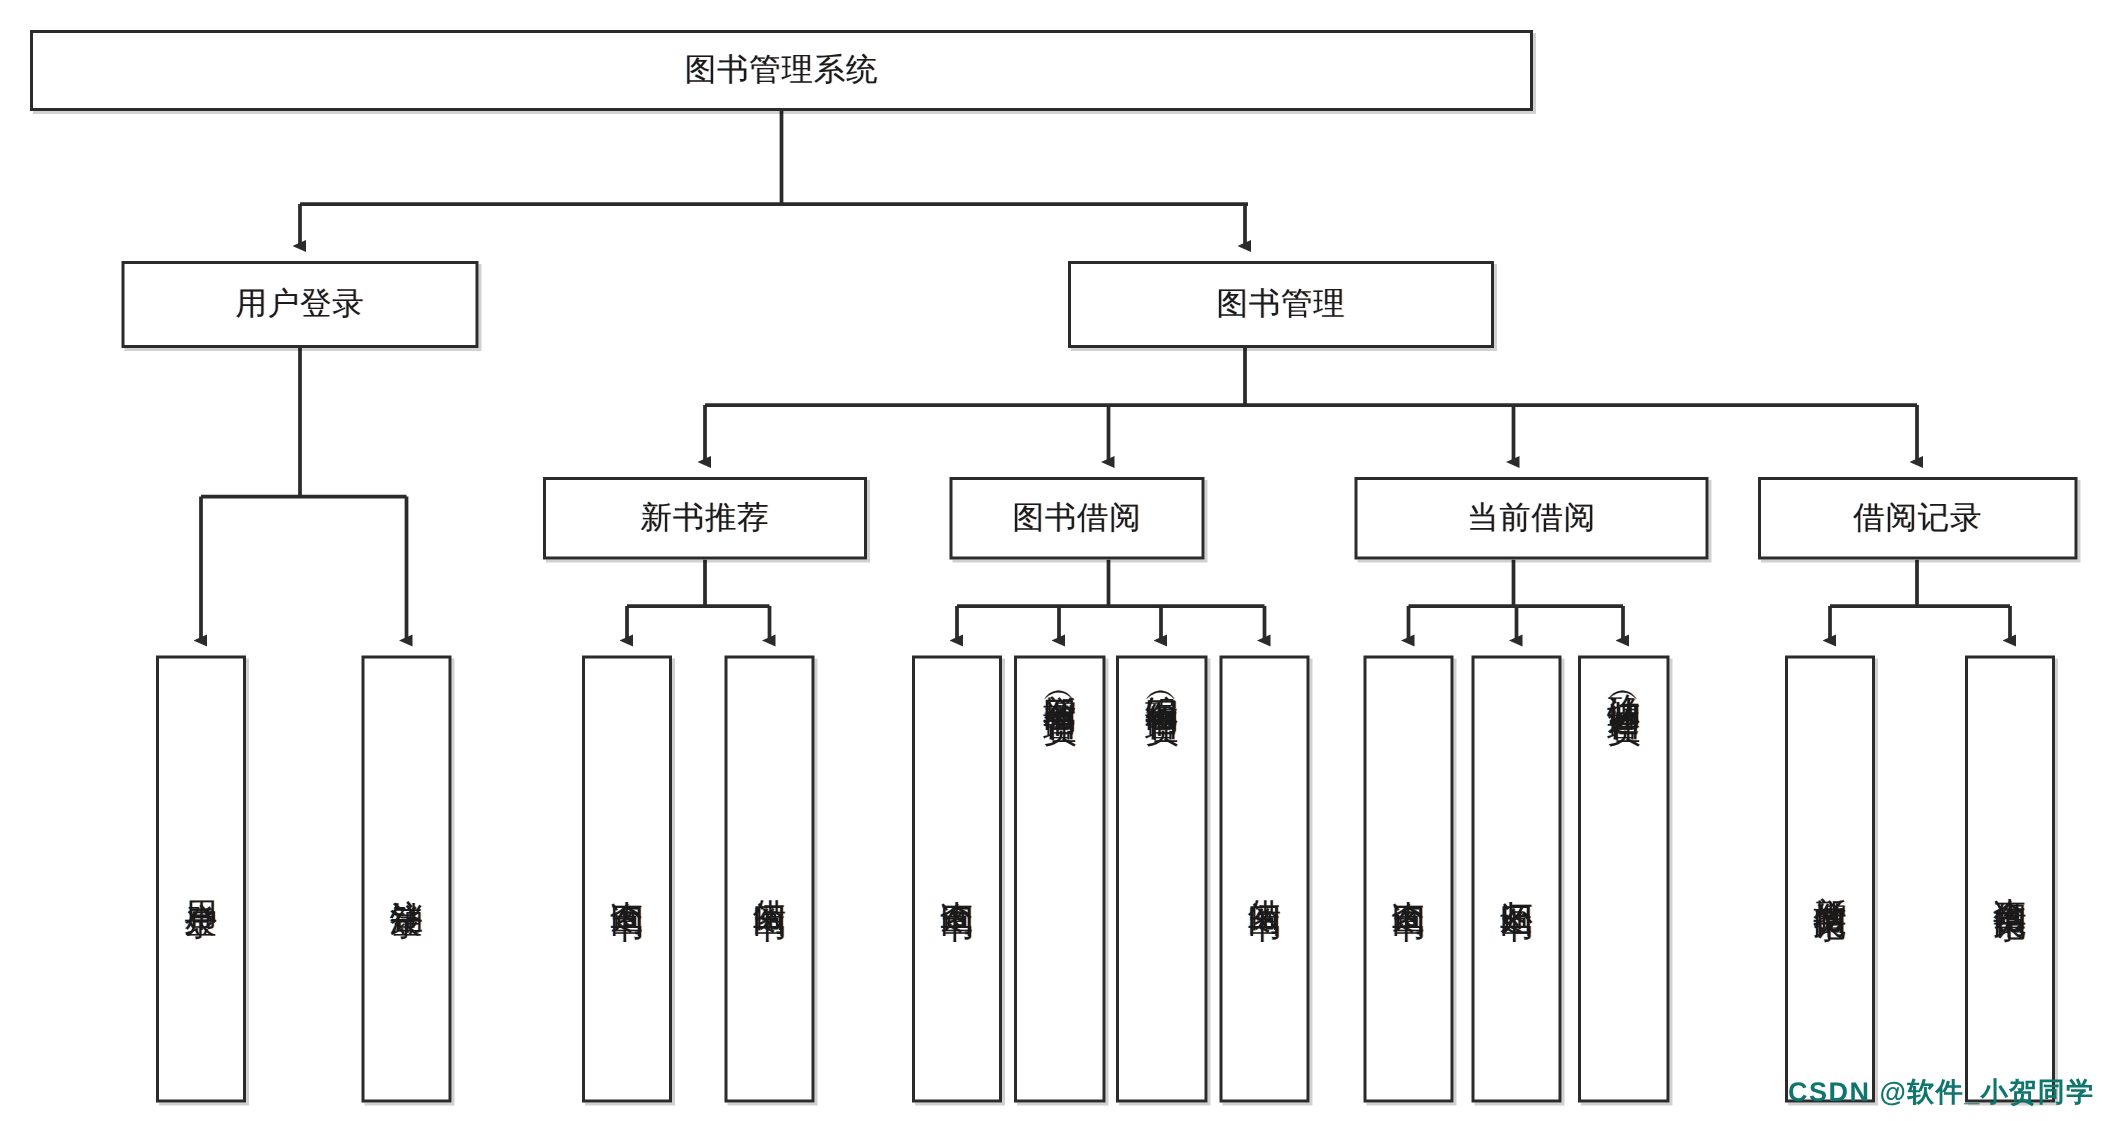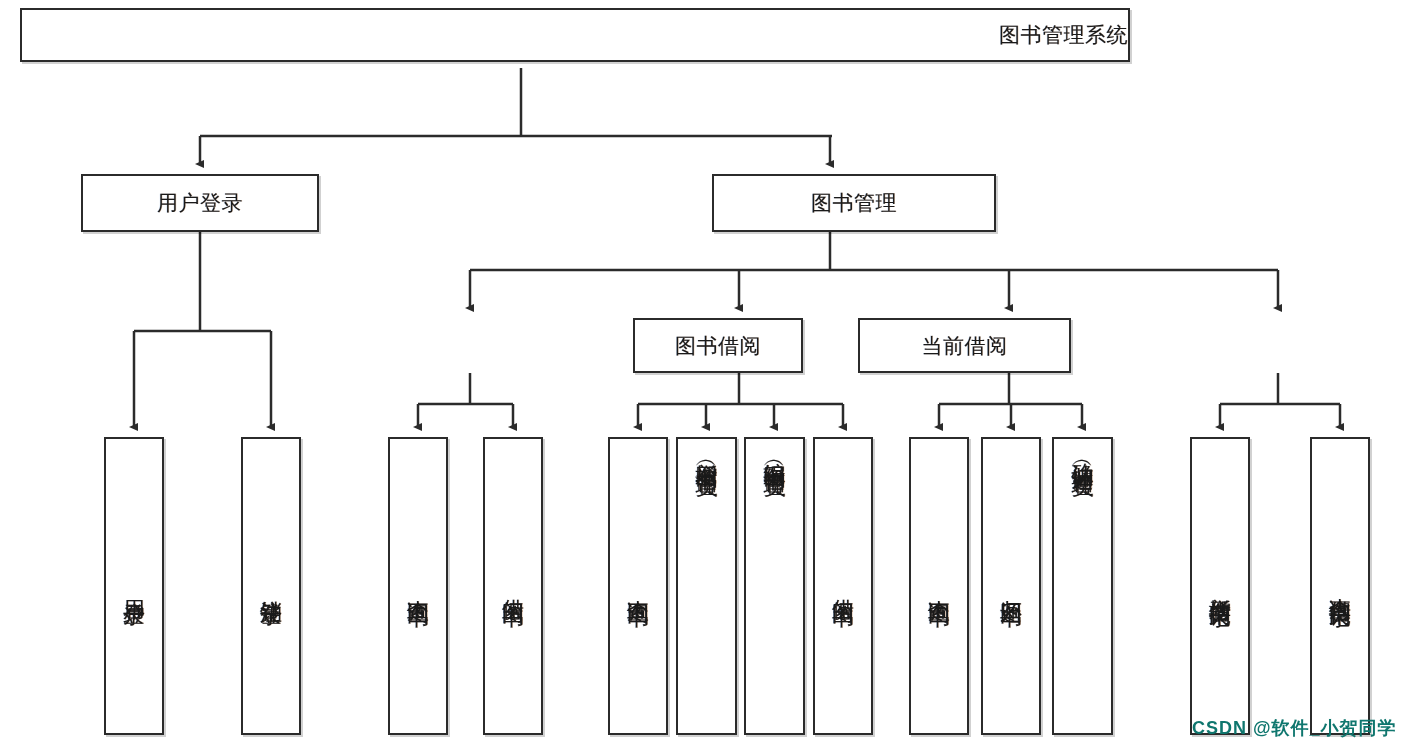--- a/index.html
+++ b/index.html
@@ -130,36 +130,42 @@
     </g>
 
     <g stroke="#2b2b2b" stroke-width="2.5" fill="none">
       <path d="M1278,373 L1278,404"></path>
       <path d="M1220,404 L1340,404"></path>
       <path d="M1220,404 L1220,427" marker-end="url(#arrow)"></path>
       <path d="M1340,404 L1340,427" marker-end="url(#arrow)"></path>
     </g>
   </svg>
 
-  <div class="node" id="n-root" style="left: 20px; top: 8px; width: 1110px; height: 54px; justify-content: flex-end;">
+  <div class="node" id="n-root" style="left: 20px; top: 20px; width: 1002px; height: 54px;">
     <span class="lbl">图书管理系统</span>
   </div>
 
   <div class="node" id="n-l1-0" style="left: 81px; top: 174px; width: 238px; height: 58px;">
     <span class="lbl">用户登录</span>
   </div>
   <div class="node" id="n-l1-1" style="left: 712px; top: 174px; width: 284px; height: 58px;">
     <span class="lbl">图书管理</span>
   </div>
 
+  <div class="node" id="n-l2-0" style="left: 362px; top: 318px; width: 216px; height: 55px;">
+    <span class="lbl">新书推荐</span>
+  </div>
   <div class="node" id="n-l2-1" style="left: 633px; top: 318px; width: 170px; height: 55px;">
     <span class="lbl">图书借阅</span>
   </div>
-  <div class="node" id="n-l2-2" style="left: 858px; top: 318px; width: 213px; height: 55px;">
+  <div class="node" id="n-l2-2" style="left: 903px; top: 318px; width: 236px; height: 55px;">
     <span class="lbl">当前借阅</span>
+  </div>
+  <div class="node" id="n-l2-3" style="left: 1172px; top: 318px; width: 213px; height: 55px;">
+    <span class="lbl">借阅记录</span>
   </div>
 
   <div class="node vertical mid" id="n-lf-0" style="left: 104px; top: 437px; width: 60px; height: 298px;">
     <span class="lbl">用户登录</span>
   </div>
   <div class="node vertical mid" id="n-lf-1" style="left: 241px; top: 437px; width: 60px; height: 298px;">
     <span class="lbl">注销登录</span>
   </div>
   <div class="node vertical mid" id="n-lf-2" style="left: 388px; top: 437px; width: 60px; height: 298px;">
     <span class="lbl">查询图书</span>

